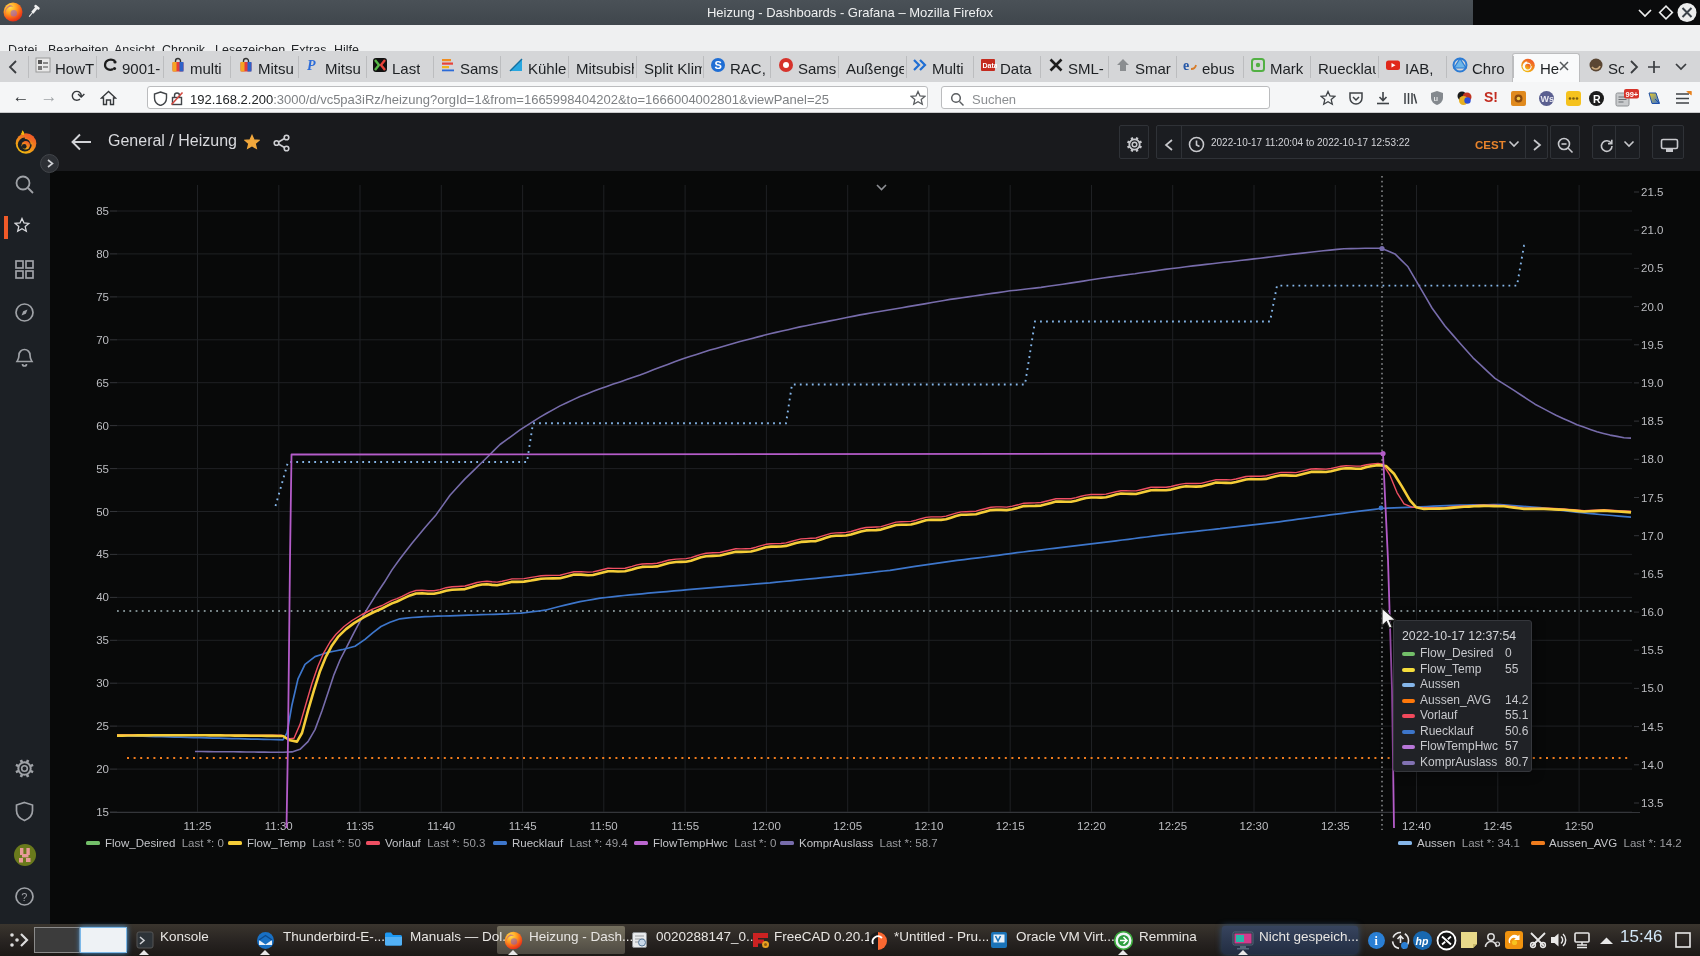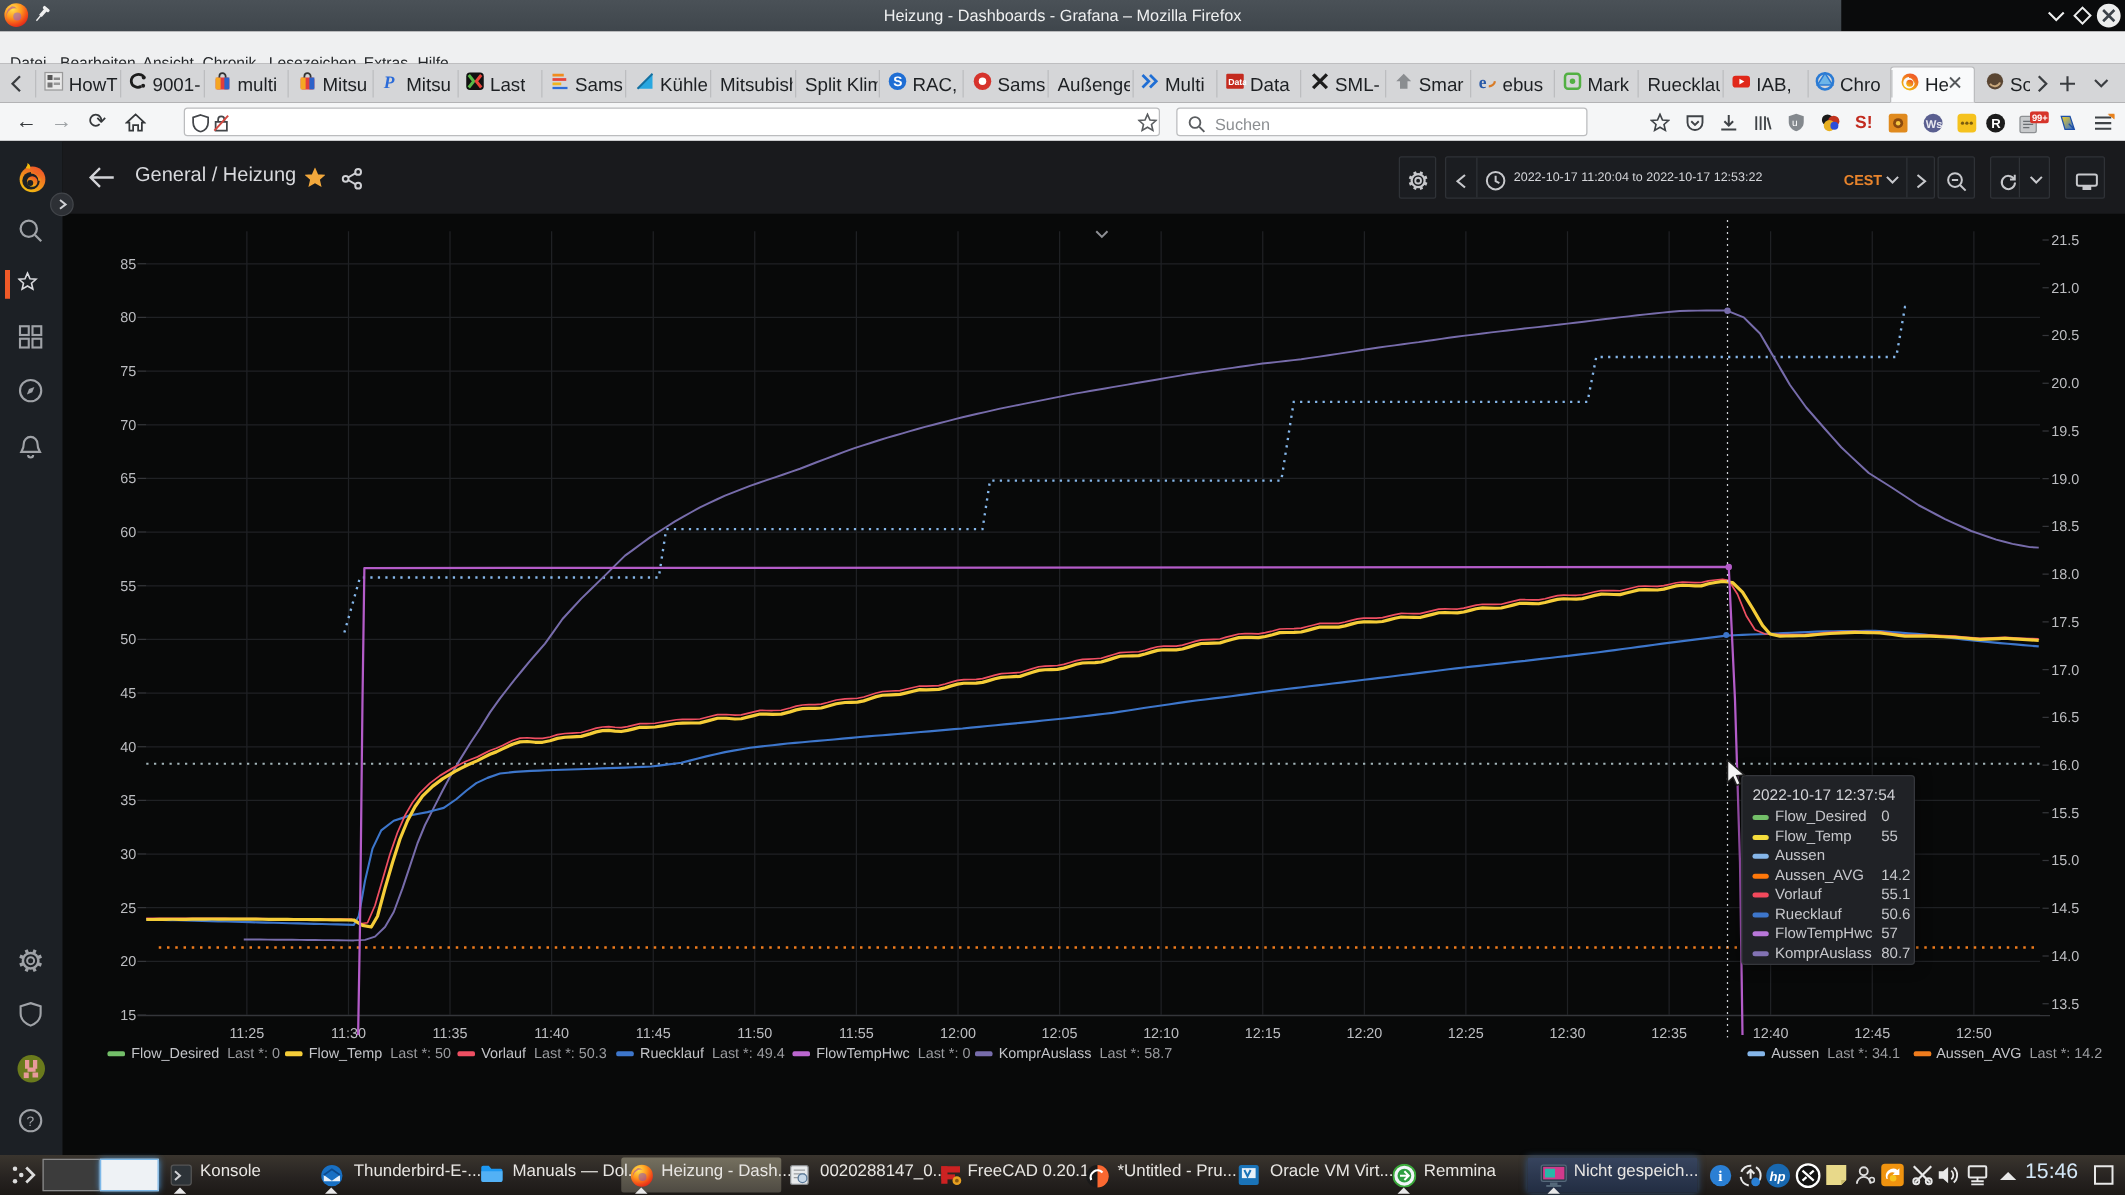--- a/index.html
+++ b/index.html
@@ -244,20 +244,21 @@
     </svg>
     <div class="field" style="left:147px;width:781px"></div>
     <svg class="abs" style="left:153px;top:9px" width="15" height="15">
       <path d="M7.5 1 L13.5 3 V7 C13.5 11 10.5 13.5 7.5 14.5 C4.5 13.5 1.5 11 1.5 7 V3 Z" fill="none" stroke="#43464a" stroke-width="1.4"></path>
     </svg>
     <svg class="abs" style="left:170px;top:9px" width="16" height="15">
       <rect x="2.5" y="6.5" width="9" height="7" fill="none" stroke="#43464a" stroke-width="1.4"></rect>
       <path d="M4.5 6.5 V4.5 a2.5 2.5 0 0 1 5 0 V6.5" fill="none" stroke="#43464a" stroke-width="1.4"></path>
       <path d="M1.5 13.5 L12.5 1.5" stroke="#d34a42" stroke-width="1.6"></path>
     </svg>
+    <div class="abs" style="left:190px;top:10px;font-size:13px;color:#202325">192.168.2.200<span style="color:#7e8184">:3000/d/vc5pa3iRz/heizung?orgId=1&amp;from=1665998404202&amp;to=1666004002801&amp;viewPanel=25</span></div>
     <svg class="abs" style="left:910px;top:8px" width="16" height="16">
       <path d="M8 1.5 L10 6 L14.8 6.4 L11.2 9.6 L12.3 14.3 L8 11.8 L3.7 14.3 L4.8 9.6 L1.2 6.4 L6 6 Z" fill="none" stroke="#5a5d60" stroke-width="1.3"></path>
     </svg>
     <div class="field" style="left:941px;width:329px"></div>
     <svg class="abs" style="left:950px;top:10px" width="15" height="15">
       <circle cx="6" cy="6" r="4.3" fill="none" stroke="#5a5d60" stroke-width="1.5"></circle>
       <path d="M9.5 9.5 L13.5 13.5" stroke="#5a5d60" stroke-width="1.5"></path>
     </svg>
     <div class="abs" style="left:972px;top:10px;font-size:13px;color:#8b8e91">Suchen</div>
     <svg class="abs" style="left:1320px;top:8px" width="16" height="16">

